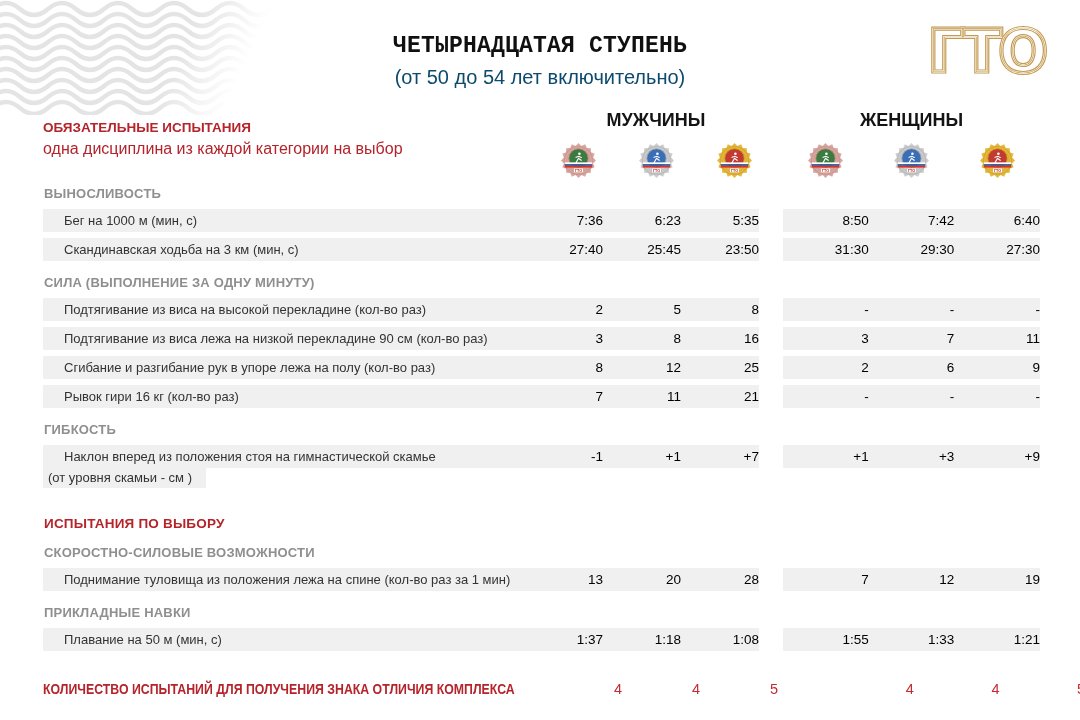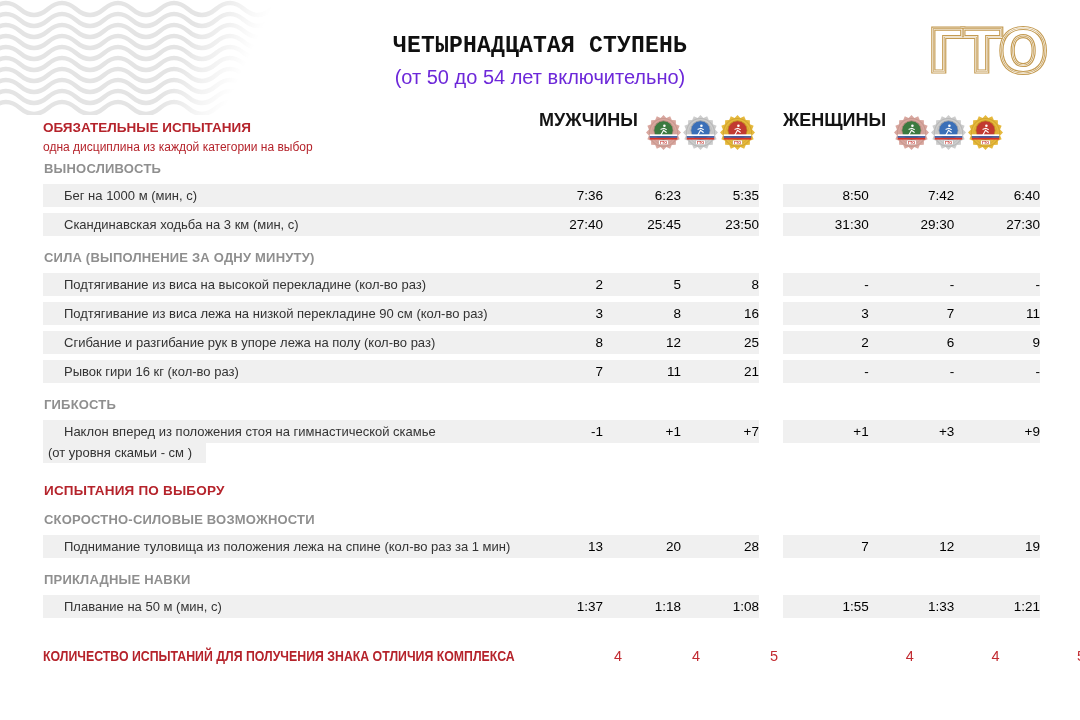--- a/index.html
+++ b/index.html
@@ -14,40 +14,40 @@
   }
   
   .waves-wrap{
     position:absolute;left:0;top:0;width:300px;height:115px;
     -webkit-mask-image:linear-gradient(115deg,#000 58%,transparent 78%);
     mask-image:linear-gradient(115deg,#000 58%,transparent 78%);
   }
   
   .title-block{position:absolute;top:33px;left:0;width:1080px;text-align:center;}
   .page-title{font-size:23px;font-weight:bold;color:#101010;letter-spacing:0.2px;font-family:Liberation Mono, monospace;}
-  .page-subtitle{font-size:20px;color:#6d28d9;margin-top:7px;}
+  .page-subtitle{font-size:20px;color:#0c4a6e;margin-top:7px;}
   .logo{position:absolute;top:14px;right:20px;width:134px;height:80px;}
   
   .content{position:absolute;left:43px;top:110px;width:997px;}
   .head-area{display:flex;}
   .slot-label{flex:1;padding-top:10px;}
   .intro-title{color:var(--red);font-weight:bold;font-size:13.5px;}
-  .intro-sub{color:var(--red);font-size:12px;margin-top:5px;}
-  .group{display:flex;flex-direction:row;gap:7px;}
+  .intro-sub{color:var(--red);font-size:16px;margin-top:5px;}
+  .group{display:flex;flex-direction:column;gap:7px;}
   .group.men{width:234px;}
   .group.women{width:257px;}
   .ggap{width:10px;}
   .glabel{text-align:center;font-weight:bold;font-size:18px;color:#141414;}
   .medal-row{display:flex;margin-top:4px;}
   .medal-row .mcell{flex:1;text-align:center;}
   .medal svg{display:inline-block;vertical-align:top;}
   
   .sec{font-weight:bold;font-size:13px;color:var(--gray-head);margin:14px 0 8px 1px;letter-spacing:0.2px;}
   .sec.first{margin-top:7px;}
-  .sec.red{color:var(--red);font-size:13.5px;margin-top:20px;}
+  .sec.red{color:var(--red);font-size:13.5px;margin-top:28px;}
   
   .trow{display:flex;margin-bottom:6px;}
   .trow.tight{margin-bottom:0;}
   .bmain{flex:1;background:var(--row-bg);display:flex;align-items:center;min-height:23px;}
   .rlabel{flex:1;padding-left:5px;font-size:13px;color:#333;margin-left:16px;}
   .vcell{width:78px;text-align:right;font-size:13.5px;color:#000000;}
   .bwomen{width:257px;margin-left:24px;background:var(--row-bg);display:flex;align-items:center;min-height:23px;}
   .bwomen .vcell{width:85.66px;}
   .subnote-line{margin-bottom:6px;}
   .subnote{display:inline-block;background:var(--row-bg);font-size:13px;color:#333;padding:2px 14px 3px 5px;}

